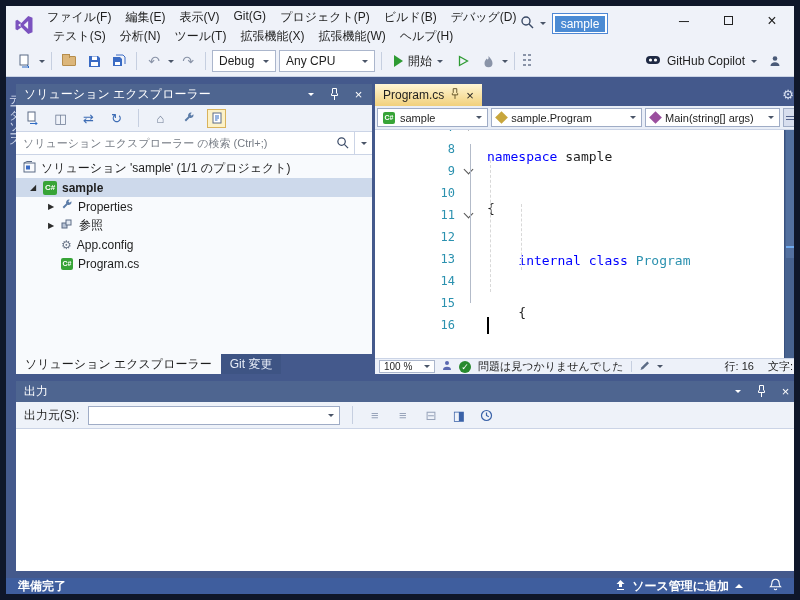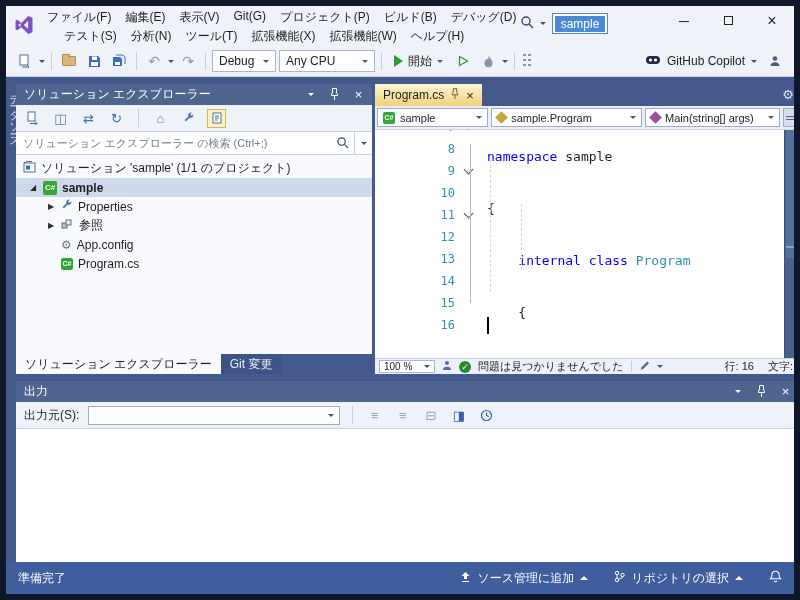--- a/index.html
+++ b/index.html
@@ -5,21 +5,21 @@
   *{box-sizing:border-box;margin:0;padding:0;}
   html,body{width:800px;height:600px;overflow:hidden;}
   body{font-family:"Liberation Sans","DejaVu Sans",sans-serif;font-size:12px;color:#1E1E1E;}
   .window{position:relative;width:800px;height:600px;background:#44598C;border:6px solid #0f172a;overflow:hidden;}
 
   
   .titlebar{position:absolute;top:0;left:0;right:0;height:40px;background:#EFF2F9;}
   .vslogo{position:absolute;left:8px;top:9px;width:20px;height:20px;}
   .mrow{position:absolute;display:flex;white-space:nowrap;}
   .mrow.r1{top:1px;left:34px;}
-  .mrow.r2{top:20px;left:51px;}
+  .mrow.r2{top:20px;left:40px;}
   .mi{padding:2px 7px;font-size:12px;}
   .qsearch{position:absolute;top:7px;right:186px;display:flex;align-items:center;gap:6px;}
   .qbox{min-width:56px;height:21px;border:1px solid #4E87D4;background:#fff;display:flex;align-items:center;justify-content:center;}
   .qbox .sel{background:#4B8BD4;color:#fff;padding:1px 6px;font-size:12px;}
   .wincontrols{position:absolute;right:0;top:0;display:flex;}
   .wbtn{width:44px;height:29px;display:flex;align-items:center;justify-content:center;font-size:14px;color:#222;}
   .maxsq{width:9px;height:9px;border:1px solid #222;display:block;}
 
   
   .dcaret{width:0;height:0;border-left:4px solid transparent;border-right:4px solid transparent;border-top:4px solid #4A5568;display:inline-block;}
@@ -111,21 +111,21 @@
 
   
   .output{position:absolute;left:10px;top:304px;width:783px;height:190px;background:#fff;display:flex;flex-direction:column;}
   .outtoolbar{height:27px;background:#EEF2F9;border-bottom:1px solid #CBD4E6;display:flex;align-items:center;gap:9px;padding:0 8px;font-size:12px;flex:0 0 auto;}
   .outdd{width:252px;height:19px;background:#fff;border:1px solid #9FACC6;display:flex;align-items:center;justify-content:flex-end;padding:0 5px;}
   .oicon{width:19px;height:19px;display:flex;align-items:center;justify-content:center;font-size:13px;color:#98A4BA;}
   .oicon.blue{color:#3A62A8;}
   .outbody{flex:1;background:#fff;}
 
   
-  .statusbar{position:absolute;left:0;right:0;bottom:0;height:32px;background:#3F5E9E;color:#fff;display:flex;align-items:center;gap:8px;padding:0 12px;font-size:12px;}
+  .statusbar{position:absolute;left:0;right:0;bottom:0;height:16px;background:#3F5E9E;color:#fff;display:flex;align-items:center;gap:8px;padding:0 12px;font-size:12px;font-weight:bold;}
   .sbright{margin-left:auto;display:flex;align-items:center;gap:26px;}
   .sbgroup{display:flex;align-items:center;gap:6px;}
 </style>
 </head>
 <body>
 
 <div class="window">
 
   <div class="titlebar">
     <span class="vslogo">
@@ -501,32 +501,20 @@
       <div class="sbgroup">
         <span>
           <svg width="11" height="12">
               <path d="M5.5 1 L9.5 5 H7 V8 H4 V5 H1.5 Z" fill="#fff"></path>
               <path d="M2 10.5 H9" stroke="#fff"></path>
             </svg>
         </span>
         <span>ソース管理に追加</span>
         <span class="ucaret"></span>
       </div>
-      <div class="sbgroup">
-        <span>
-          <svg width="11" height="13">
-              <circle cx="3" cy="3" r="1.7" fill="none" stroke="#fff"></circle>
-              <circle cx="3" cy="10" r="1.7" fill="none" stroke="#fff"></circle>
-              <circle cx="8.5" cy="5" r="1.7" fill="none" stroke="#fff"></circle>
-              <path d="M3 4.7 V8.3 M8.5 6.7 C8.5 8.7 5.5 8.3 4.7 9.3" fill="none" stroke="#fff"></path>
-            </svg>
-        </span>
-        <span>リポジトリの選択</span>
-        <span class="ucaret"></span>
-      </div>
       <span>
         <svg width="13" height="14" viewBox="0 0 13 14">
             <path d="M6.5 1.2 a3.6 3.6 0 0 1 3.6 3.6 c0 2.6 .9 3.4 1.4 3.9 H1.5 c.5-.5 1.4-1.3 1.4-3.9 A3.6 3.6 0 0 1 6.5 1.2 Z" fill="none" stroke="#fff" stroke-width="1.1"></path>
             <path d="M5.2 10.8 a1.4 1.4 0 0 0 2.6 0" fill="none" stroke="#fff" stroke-width="1.1"></path>
           </svg>
       </span>
     </div>
   </div>
 
 </div>

